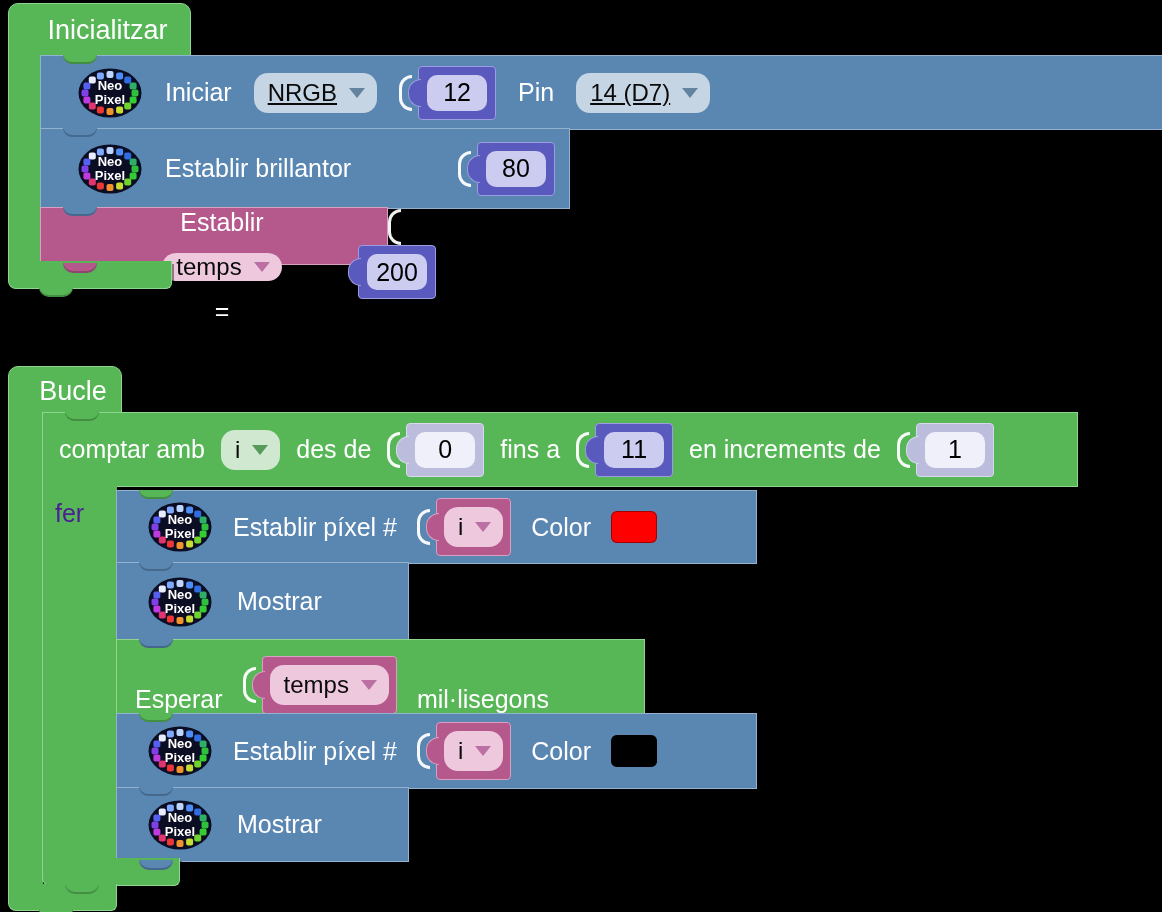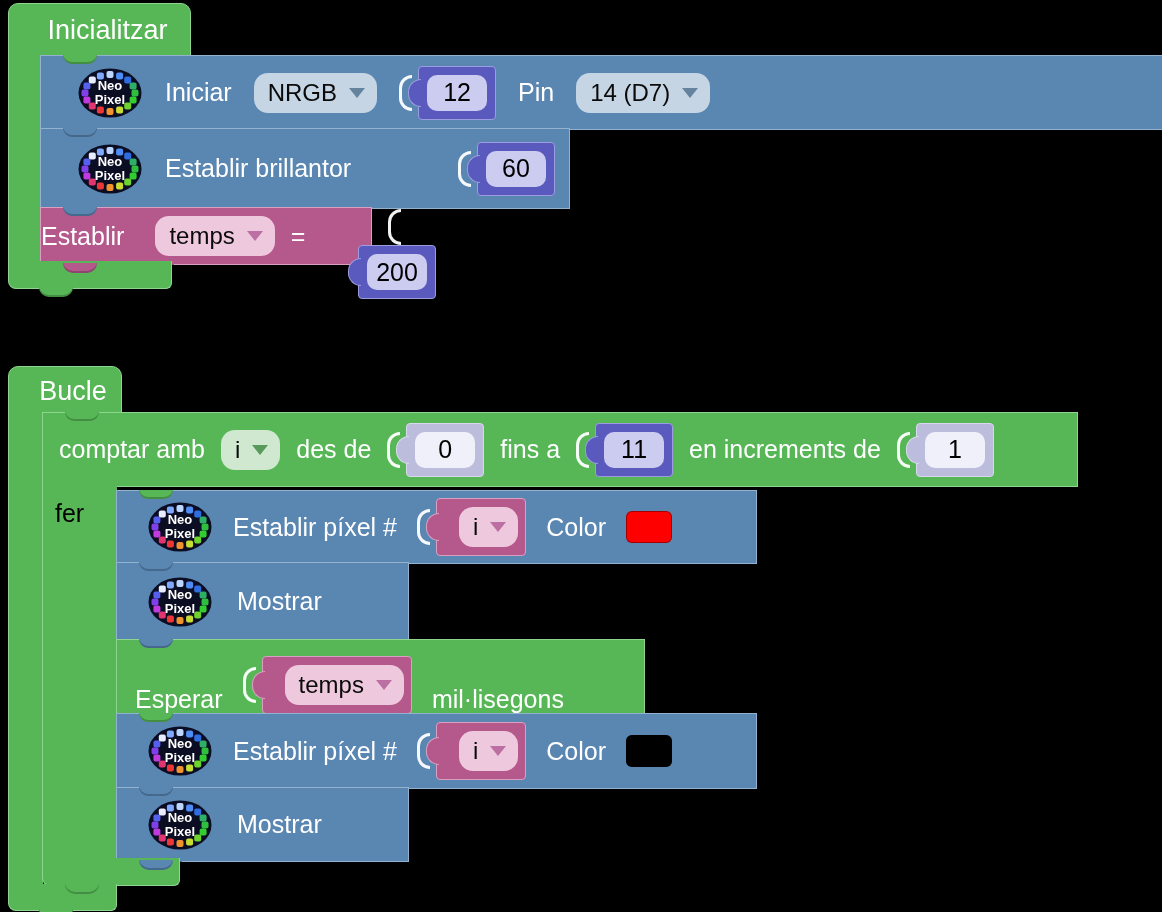--- a/index.html
+++ b/index.html
@@ -30,23 +30,23 @@
   .row.green{background:var(--green,#57b757);border:1px solid var(--green_light,#8ed690);}
   .row.pink{background:var(--pink,#b5588c);border:1px solid var(--pink_light,#daa0c2);}
   .cut{position:absolute;top:-1px;left:22px;width:34px;height:9px;
     border-radius:0 0 11px 11px;box-shadow:inset 0 -2px 0 rgba(0,0,0,.22);}
   .bump{position:absolute;bottom:-9px;left:22px;width:34px;height:10px;
     border-radius:0 0 11px 11px;z-index:3;box-shadow:inset 0 -2px 0 rgba(0,0,0,.22);}
   .lbl{white-space:nowrap;}
   
   .pill{display:inline-flex;align-items:center;gap:12px;height:40px;
     padding:0 12px 0 14px;border-radius:14px;font-size:24px;color:#0a0a0a;white-space:nowrap;}
-  .pill.bluef{background:var(--blue_field,#c6d5e4);}
+  .pill.bluef{background:var(--blue_field,#c6d5e4);text-decoration:underline;}
   .pill.greenf{background:var(--green_field,#cfe8cf);}
-  .pill.pinkf{background:var(--pink_field,#eec9de);margin-left:15px;}
+  .pill.pinkf{background:var(--pink_field,#eec9de);}
   .tri{width:0;height:0;border-left:8px solid transparent;border-right:8px solid transparent;}
   .tri.blue{border-top:10px solid var(--blue_tri,#64839f);}
   .tri.green{border-top:10px solid var(--green_tri,#569b5c);}
   .tri.pink{border-top:10px solid var(--pink_tri,#bb6fa3);}
   
   .vwrap{display:inline-flex;align-items:center;}
   .socket{width:10px;height:30px;border:3px solid rgba(255,255,255,.95);border-right:none;
     border-radius:15px 0 0 15px;margin-right:-4px;}
   .val{position:relative;display:inline-flex;align-items:center;justify-content:center;
     height:52px;padding:0 8px;border-radius:4px;margin-left:10px;}
@@ -64,21 +64,21 @@
   .varblk{position:relative;display:inline-flex;align-items:center;justify-content:center;
     height:56px;padding:0 7px;border-radius:4px;margin-left:10px;
     background:var(--pink,#b5588c);border:1px solid var(--pink_light,#daa0c2);}
   .varblk .vtab{background:var(--pink,#b5588c);border:1px solid var(--pink_light,#daa0c2);border-right:none;}
   .varblk .pill{height:40px;}
   
   .swatch{width:46px;height:32px;border-radius:6px;display:inline-block;
     box-shadow:inset 0 0 0 1px rgba(0,0,0,.35);}
   
   .npx{display:inline-flex;width:66px;height:50px;flex:0 0 auto;}
-  .fer{position:absolute;top:14px;left:12px;font-size:25px;color:#000000;}
+  .fer{position:absolute;top:14px;left:12px;font-size:25px;color:#4c1d95;}
 </style>
 </head>
 <body>
 
 <div class="canvas">
 
   <section class="stack" style="left:8px;top:3px;width:1154px;height:300px;">
     <div class="tab gfill" style="left:0;top:0;width:165px;height:52px;">
       <span class="lbl">Inicialitzar</span>
     </div>
@@ -151,26 +151,26 @@
     <rect x="18.9" y="4.4" width="7" height="7" rx="2" fill="#7fa8ff"></rect>
     <text x="32" y="22" text-anchor="middle" font-size="13" font-weight="bold" fill="#ffffff" font-family="Liberation Sans, sans-serif">Neo</text>
     <text x="32" y="36" text-anchor="middle" font-size="13" font-weight="bold" fill="#ffffff" font-family="Liberation Sans, sans-serif">Pixel</text>
   </svg>
 </span>
       <span class="lbl">Establir brillantor</span>
       <span class="vwrap" style="margin-left:auto;margin-right:14px;">
         <span class="socket"></span>
         <span class="val purple">
           <span class="vtab"></span>
-          <span class="vfield">60</span>
-        </span>
-      </span>
-    </div>
-
-    <div class="row pink" style="left:32px;top:204px;width:330px;height:56px;gap:16px;">
+          <span class="vfield">80</span>
+        </span>
+      </span>
+    </div>
+
+    <div class="row pink" style="left:32px;top:204px;width:330px;height:56px;padding-left:16px;gap:16px;flex-direction:column;">
       <span class="cut" style="background:var(--blue,#5a86b2);"></span>
       <span class="bump" style="background:var(--pink,#b5588c);"></span>
       <span class="lbl">Establir</span>
       <span class="pill pinkf">
         <span>temps</span>
         <span class="tri pink"></span>
       </span>
       <span class="lbl">=</span>
     </div>
     <span class="vwrap abs" style="left:340px;top:206px;">

